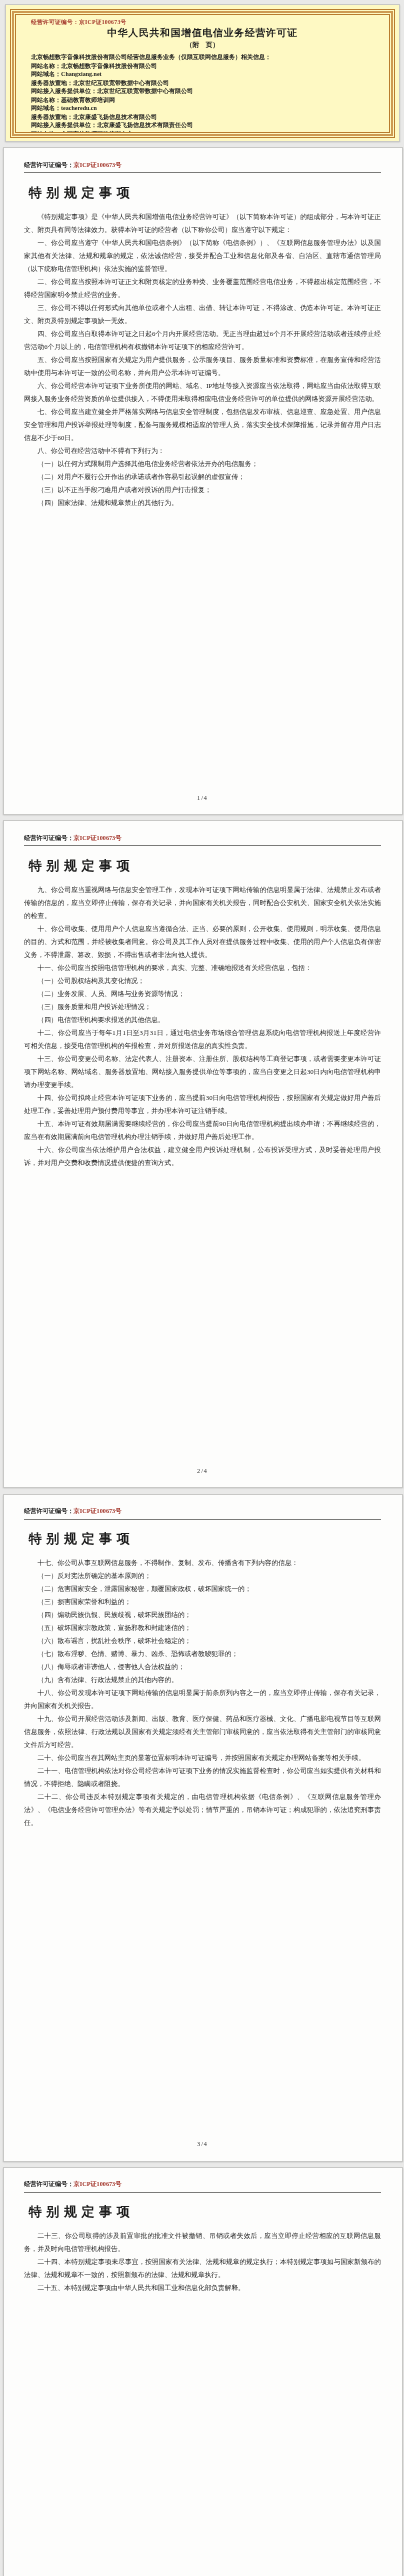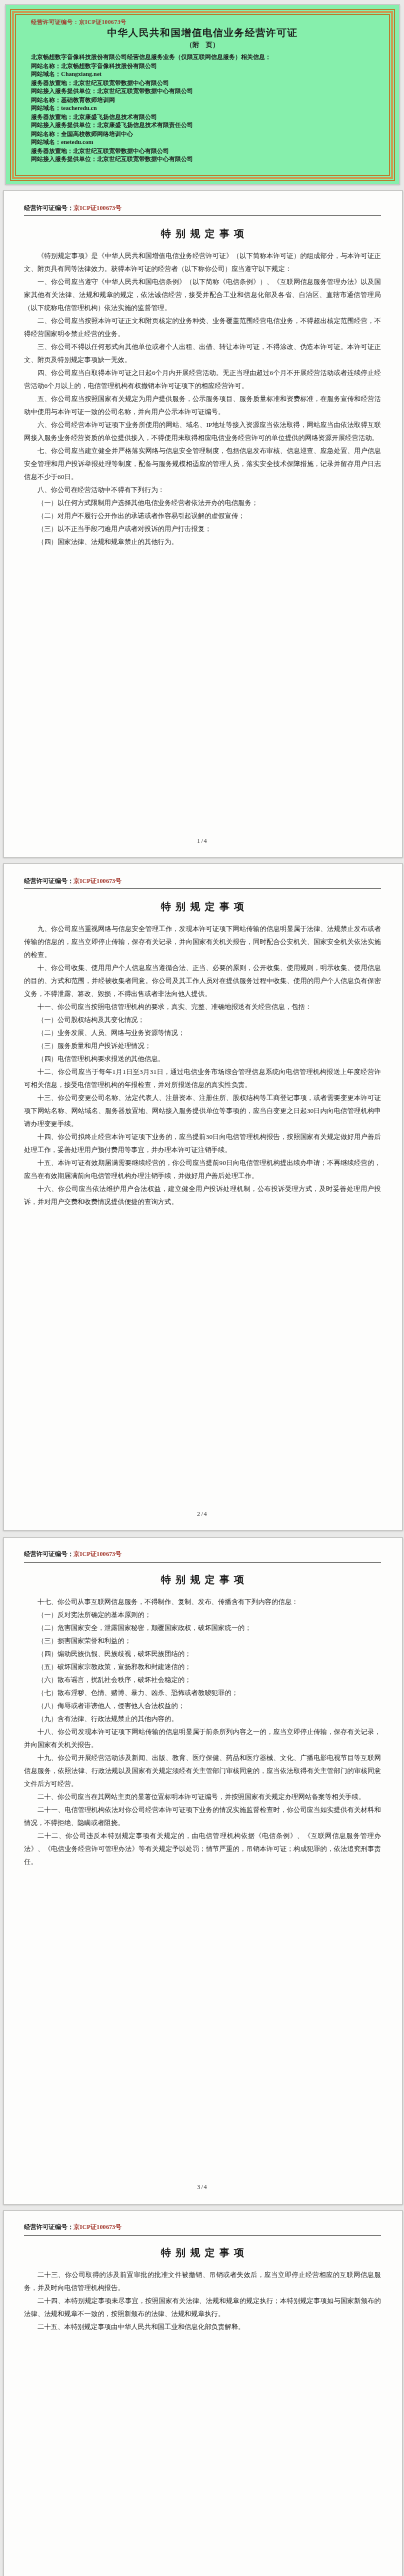--- a/index.html
+++ b/index.html
@@ -13,36 +13,36 @@
 
   
   .page {
     margin:0 auto 5.2px;
     background:#fdfdfc;
     border:0.5px solid #c8c8c6;
     box-shadow:0 0.5px 1.5px rgba(0,0,0,.18);
   }
 
   
-  .cert { width:395px; height:181px; padding:3.6px; background:#86efac; }
+  .cert { width:395px; height:138px; padding:3.6px; background:#fef9c3; }
   .cert-frame  { height:100%; border:0.5px solid #b97c2e; padding:1px; }
   .cert-frame2 { height:100%; border:2.1px solid #cd9a52; padding:1px; }
   .cert-frame3 { height:100%; border:0.5px solid #b97c2e; padding:4.1px 15.5px 3.1px; overflow:hidden; }
   .cert-no { font-size:5.7px; font-weight:bold; color:#a3362b; letter-spacing:0.3px; }
   .cert-title { text-align:center; font-size:9.8px; font-weight:bold; letter-spacing:0.8px; margin-top:0.5px; }
   .cert-sub { text-align:center; font-size:6.7px; font-weight:bold; margin:0.5px 0 3.1px; }
   .cert .para { font-size:6px; font-weight:bold; line-height:8.5px; text-align:left; }
   .cert .cert-intro { font-size:6px; font-weight:bold; line-height:8.5px; margin-bottom:0.5px; }
 
   
   .prov { width:400px; height:668px; padding:12.4px 20.6px 0; position:relative; }
   .page-header { font-size:6.2px; font-weight:bold; padding-bottom:2.6px; border-bottom:0.5px solid #7a7a78; }
   .page-header .red { color:#a3362b; }
   .prov-title {
-    text-align:center; font-size:10px; font-weight:bold;
+    text-align:left; font-size:13px; font-weight:bold;
     letter-spacing:4.6px; margin:10.3px 0 8.2px; text-indent:4.6px;
   }
   .paras .para {
     font-size:6.7px; line-height:13px; text-indent:2em;
     text-align:justify; color:#222;
   }
   .paras .sub { padding-left:2em; text-indent:0; }
   .page-num {
     position:absolute; bottom:13.4px; left:0; right:0;
     text-align:center; font-size:6.2px; color:#333; letter-spacing:1px;

